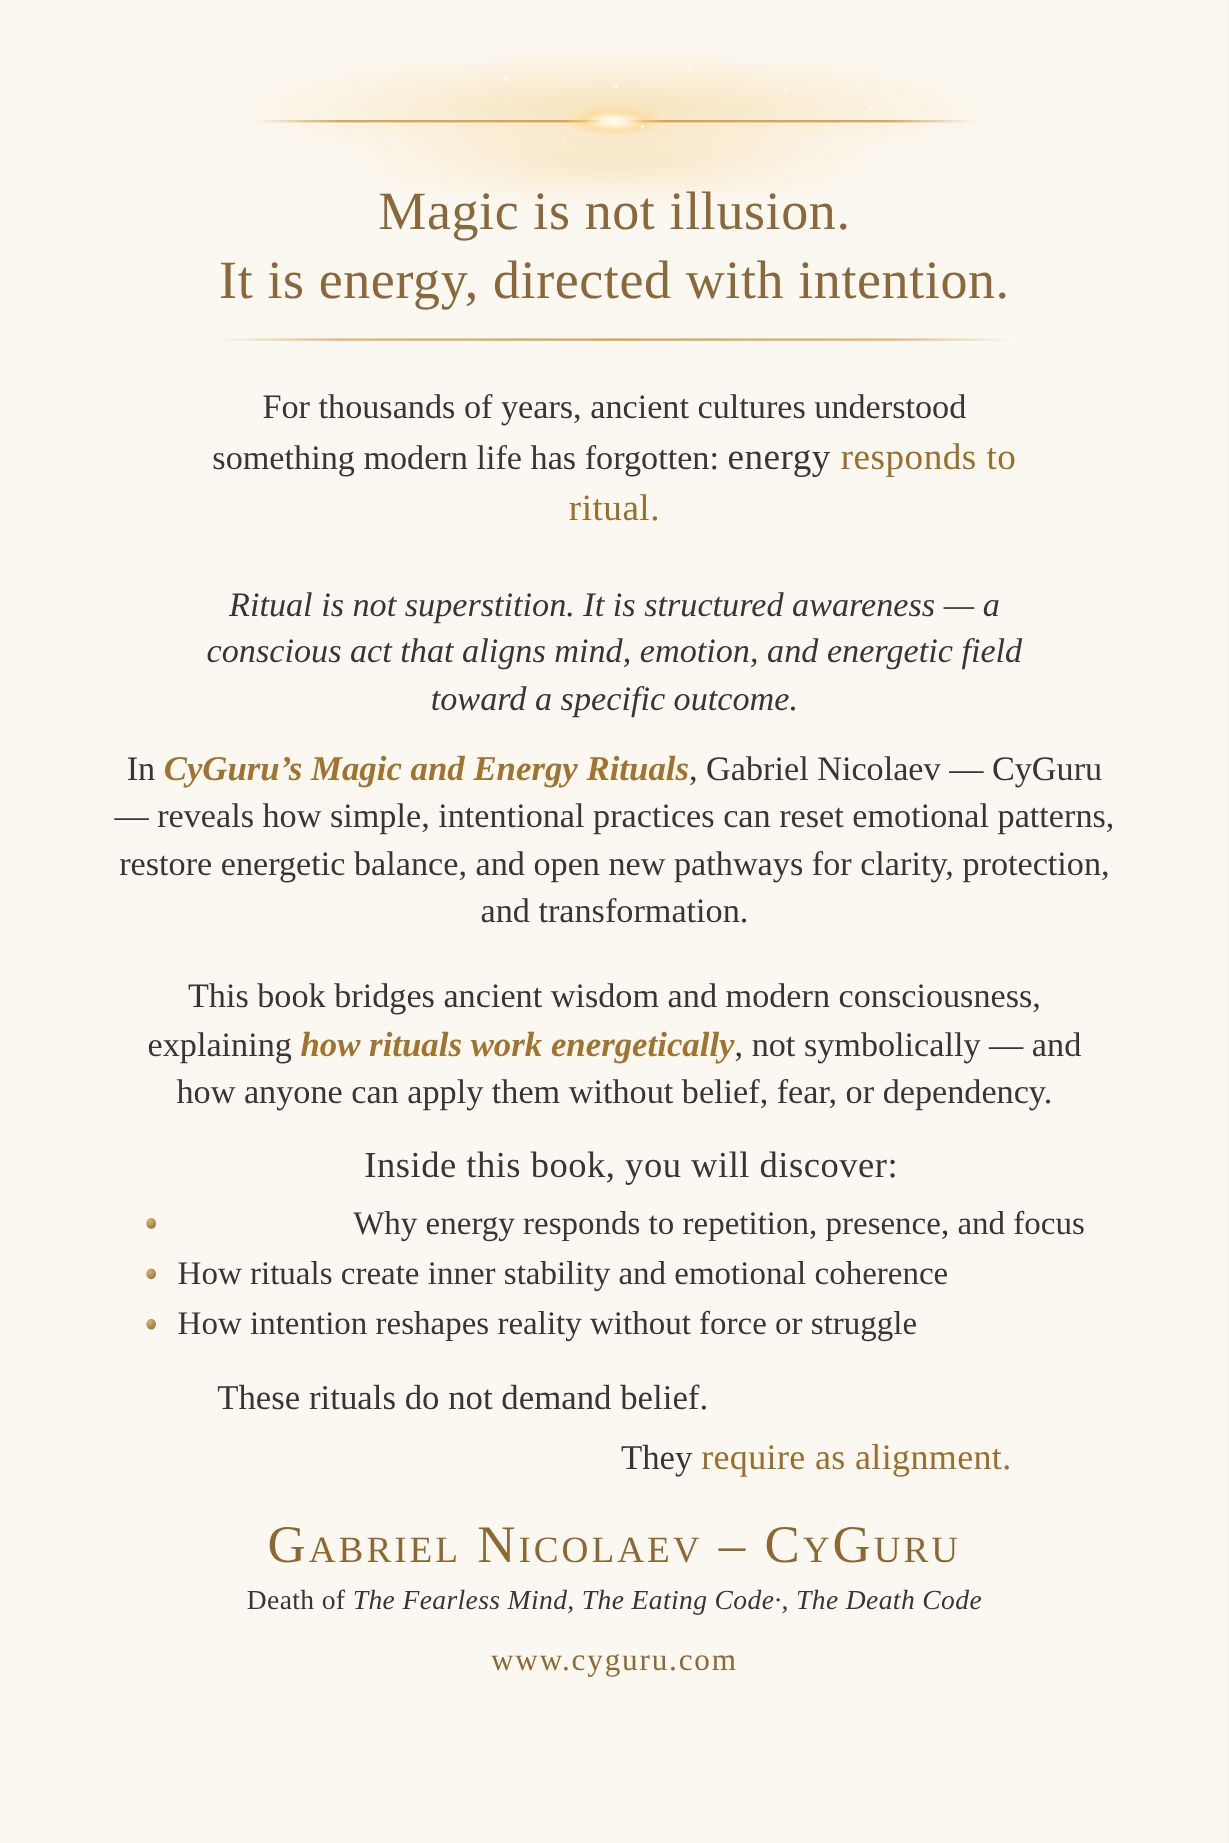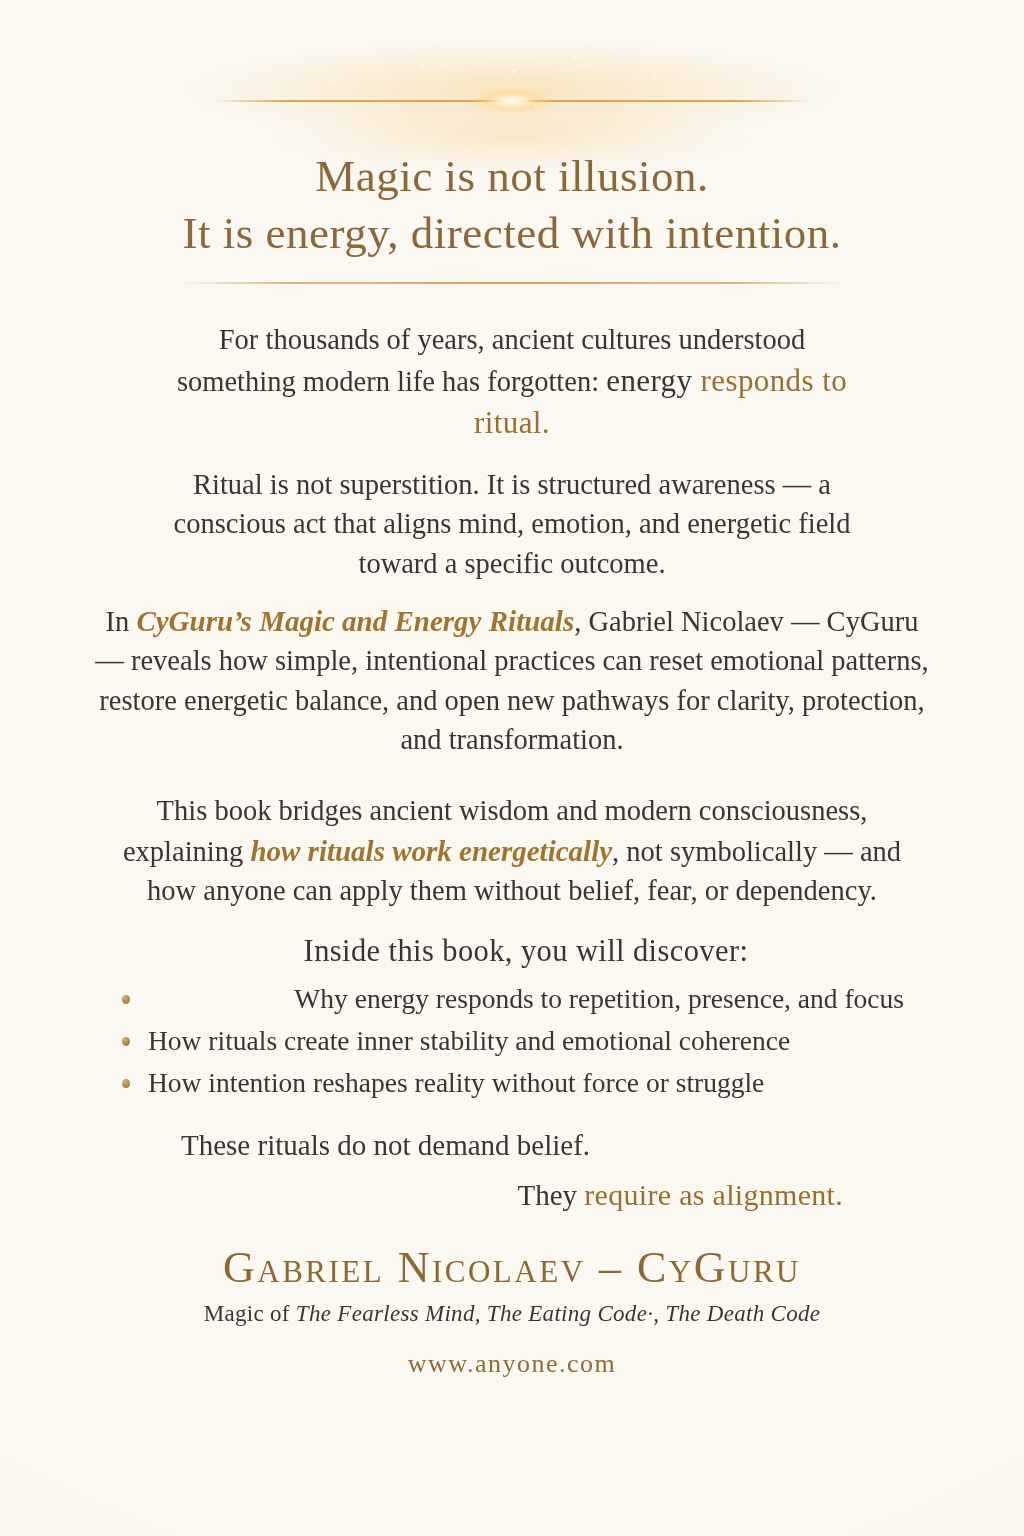--- a/index.html
+++ b/index.html
@@ -34,21 +34,21 @@
       212px 18px 0 rgba(255,252,240,.65),-252px 22px 0 rgba(255,250,235,.55),
       22px 34px 0 rgba(255,255,255,.6),-44px 46px 0 rgba(255,250,240,.5);}
   
   .content{position:relative;padding-top:148px;text-align:center;}
   .headline{margin:0;font-weight:normal;color:#8a683a;font-size:45px;line-height:1.27;letter-spacing:.5px;text-align:center;}
   .hl-line{display:block;}
   .divider{height:2px;width:668px;margin:20px auto 0;
     background:linear-gradient(90deg, rgba(201,151,63,0) 0%, rgba(201,151,63,.65) 16%, rgba(203,153,64,.85) 50%, rgba(201,151,63,.65) 84%, rgba(201,151,63,0) 100%);}
   .para{margin:0 auto;font-size:28.5px;line-height:1.38;}
   .p1{margin-top:36px;max-width:690px;}
-  .p2{margin-top:20px;max-width:745px;}
+  .p2{margin-top:40px;max-width:745px;font-style:italic;}
   .p3{margin-top:18px;max-width:845px;}
   .p4{margin-top:32px;max-width:815px;}
   .em-lg{font-size:31px;letter-spacing:.4px;}
   .gold{color:#9a6f2e;}
   .accent-italic{color:#a0742e;font-style:italic;font-weight:bold;font-size:29px;}
   .discover-heading{margin:24px 0 0;font-weight:normal;font-size:30.5px;letter-spacing:.4px;color:#3b3531;padding-left:28px;}
   .bullets{list-style:none;margin:16px auto 0;padding:0;width:784px;text-align:left;}
   .bullet-item{position:relative;padding-left:28px;font-size:27.5px;line-height:1.05;margin-top:13px;}
   .bullet-item:first-child{margin-top:0;text-align:right;}
   .dot{position:absolute;left:2px;top:10px;width:8px;height:9px;border-radius:50%;
@@ -99,18 +99,18 @@
       <li class="bullet-item"><span class="dot"></span><span>How intention reshapes reality without force or struggle</span></li>
     </ul>
 
     <div class="closing">
       <div class="closing-l1">These rituals do not demand belief.</div>
       <div class="closing-l2"><span>They </span><span class="closing-accent">require as alignment.</span></div>
     </div>
 
     <div class="author-name">Gabriel Nicolaev – CyGuru</div>
 
-    <div class="author-of"><span>Magic of </span><span class="titles-italic">The Fearless Mind, The Eating Code·, The Death Code</span></div>
+    <div class="author-of"><span>Death of </span><span class="titles-italic">The Fearless Mind, The Eating Code·, The Death Code</span></div>
 
-    <div class="website">www.anyone.com</div>
+    <div class="website">www.cyguru.com</div>
 
   </div>
 </div>
 
 </body></html>

